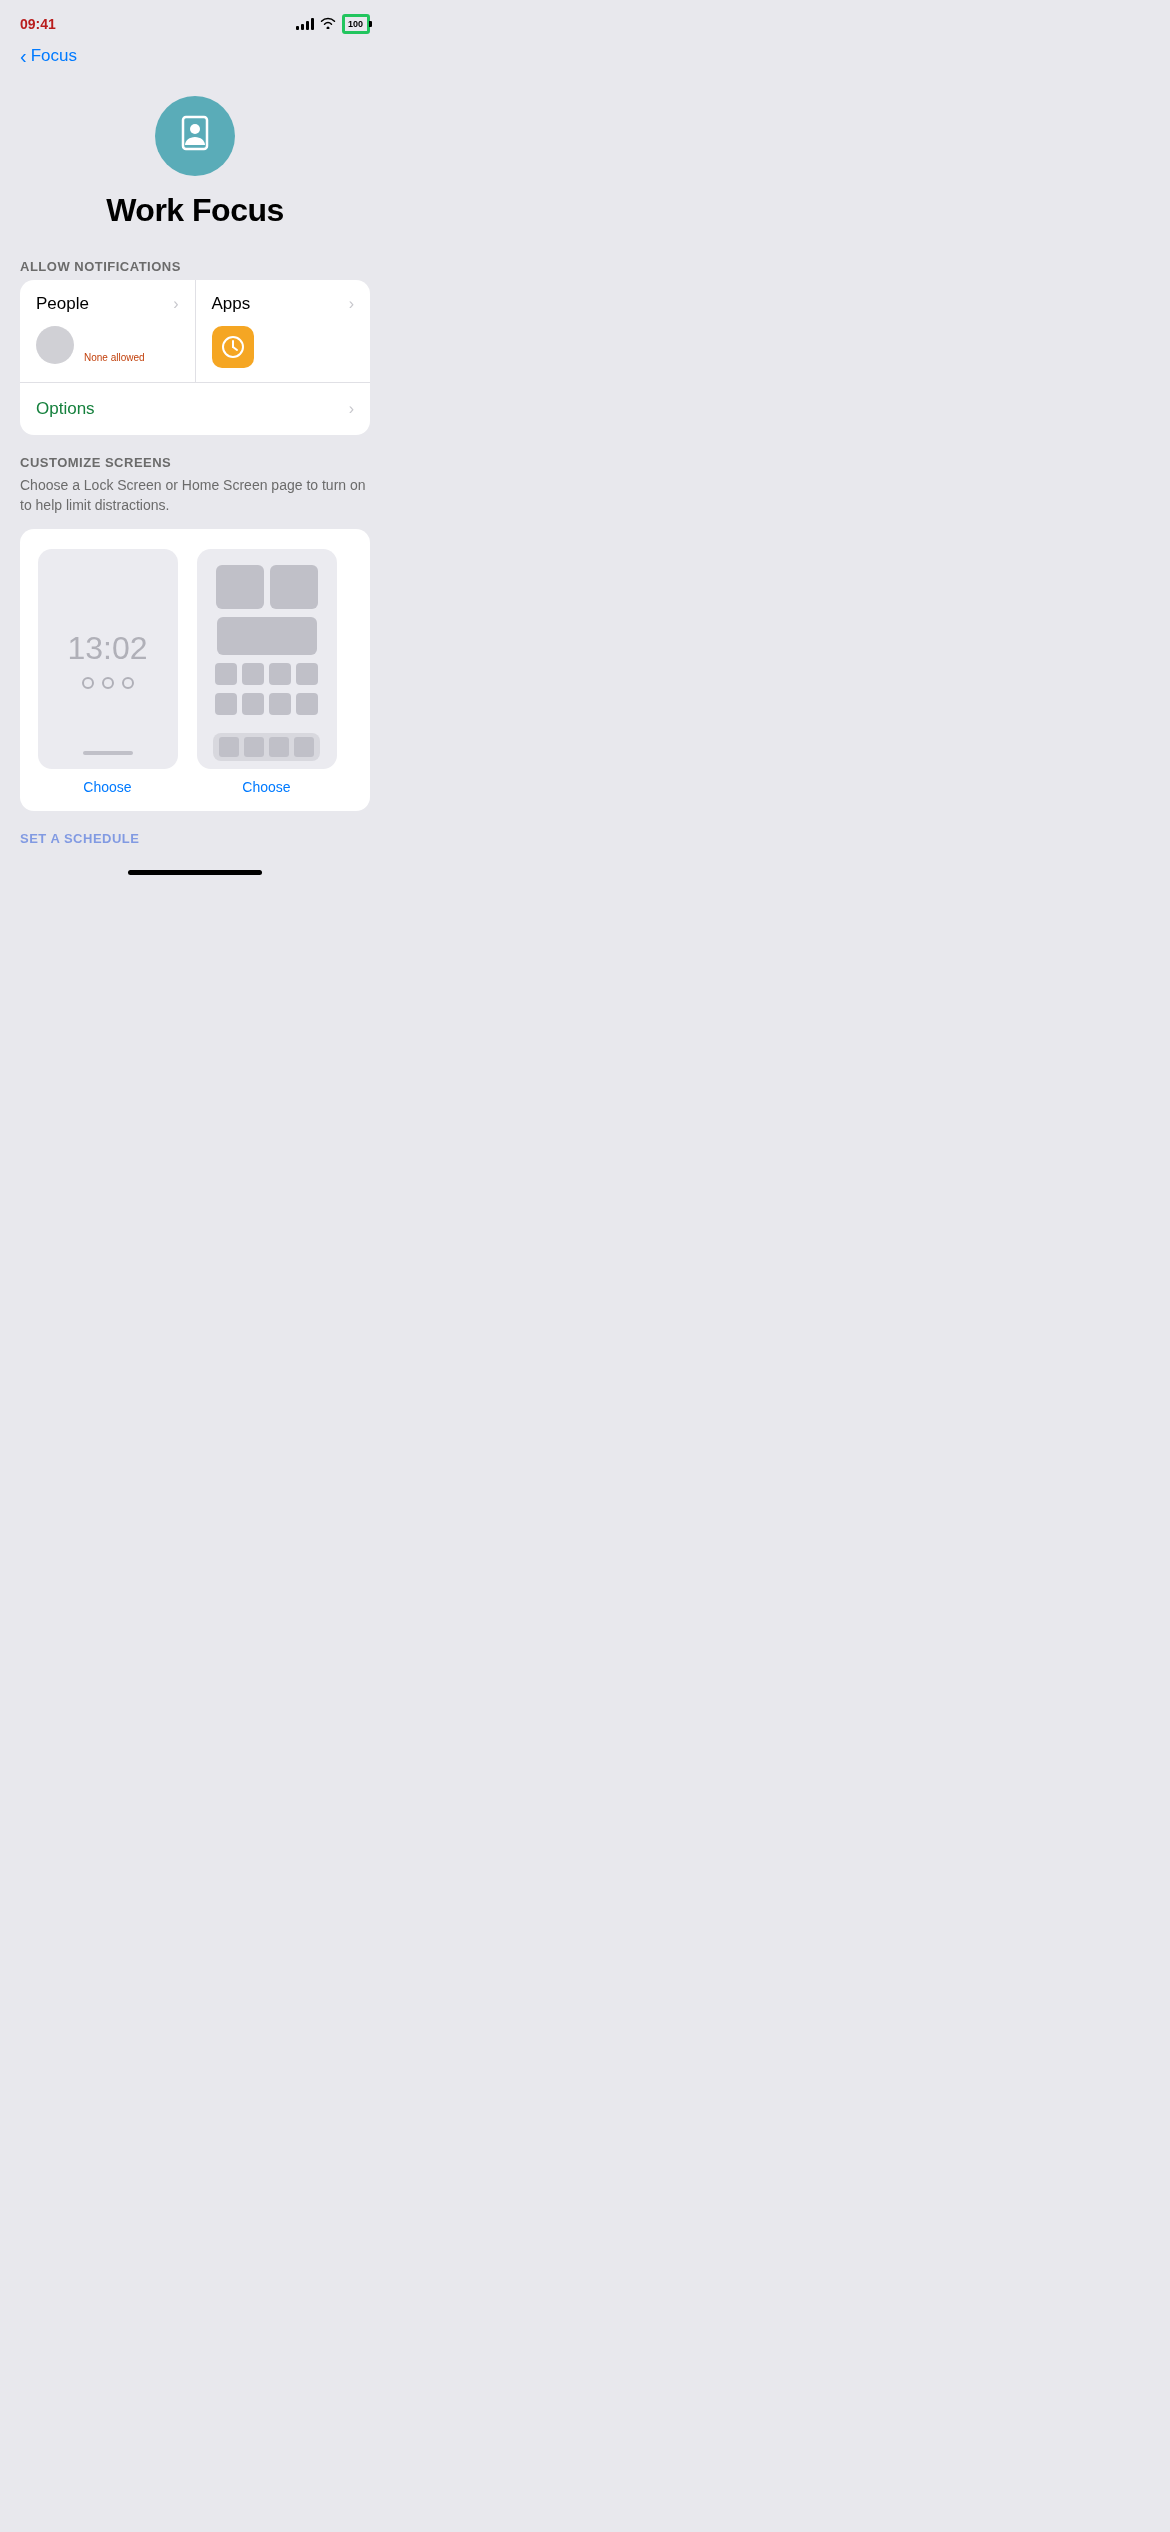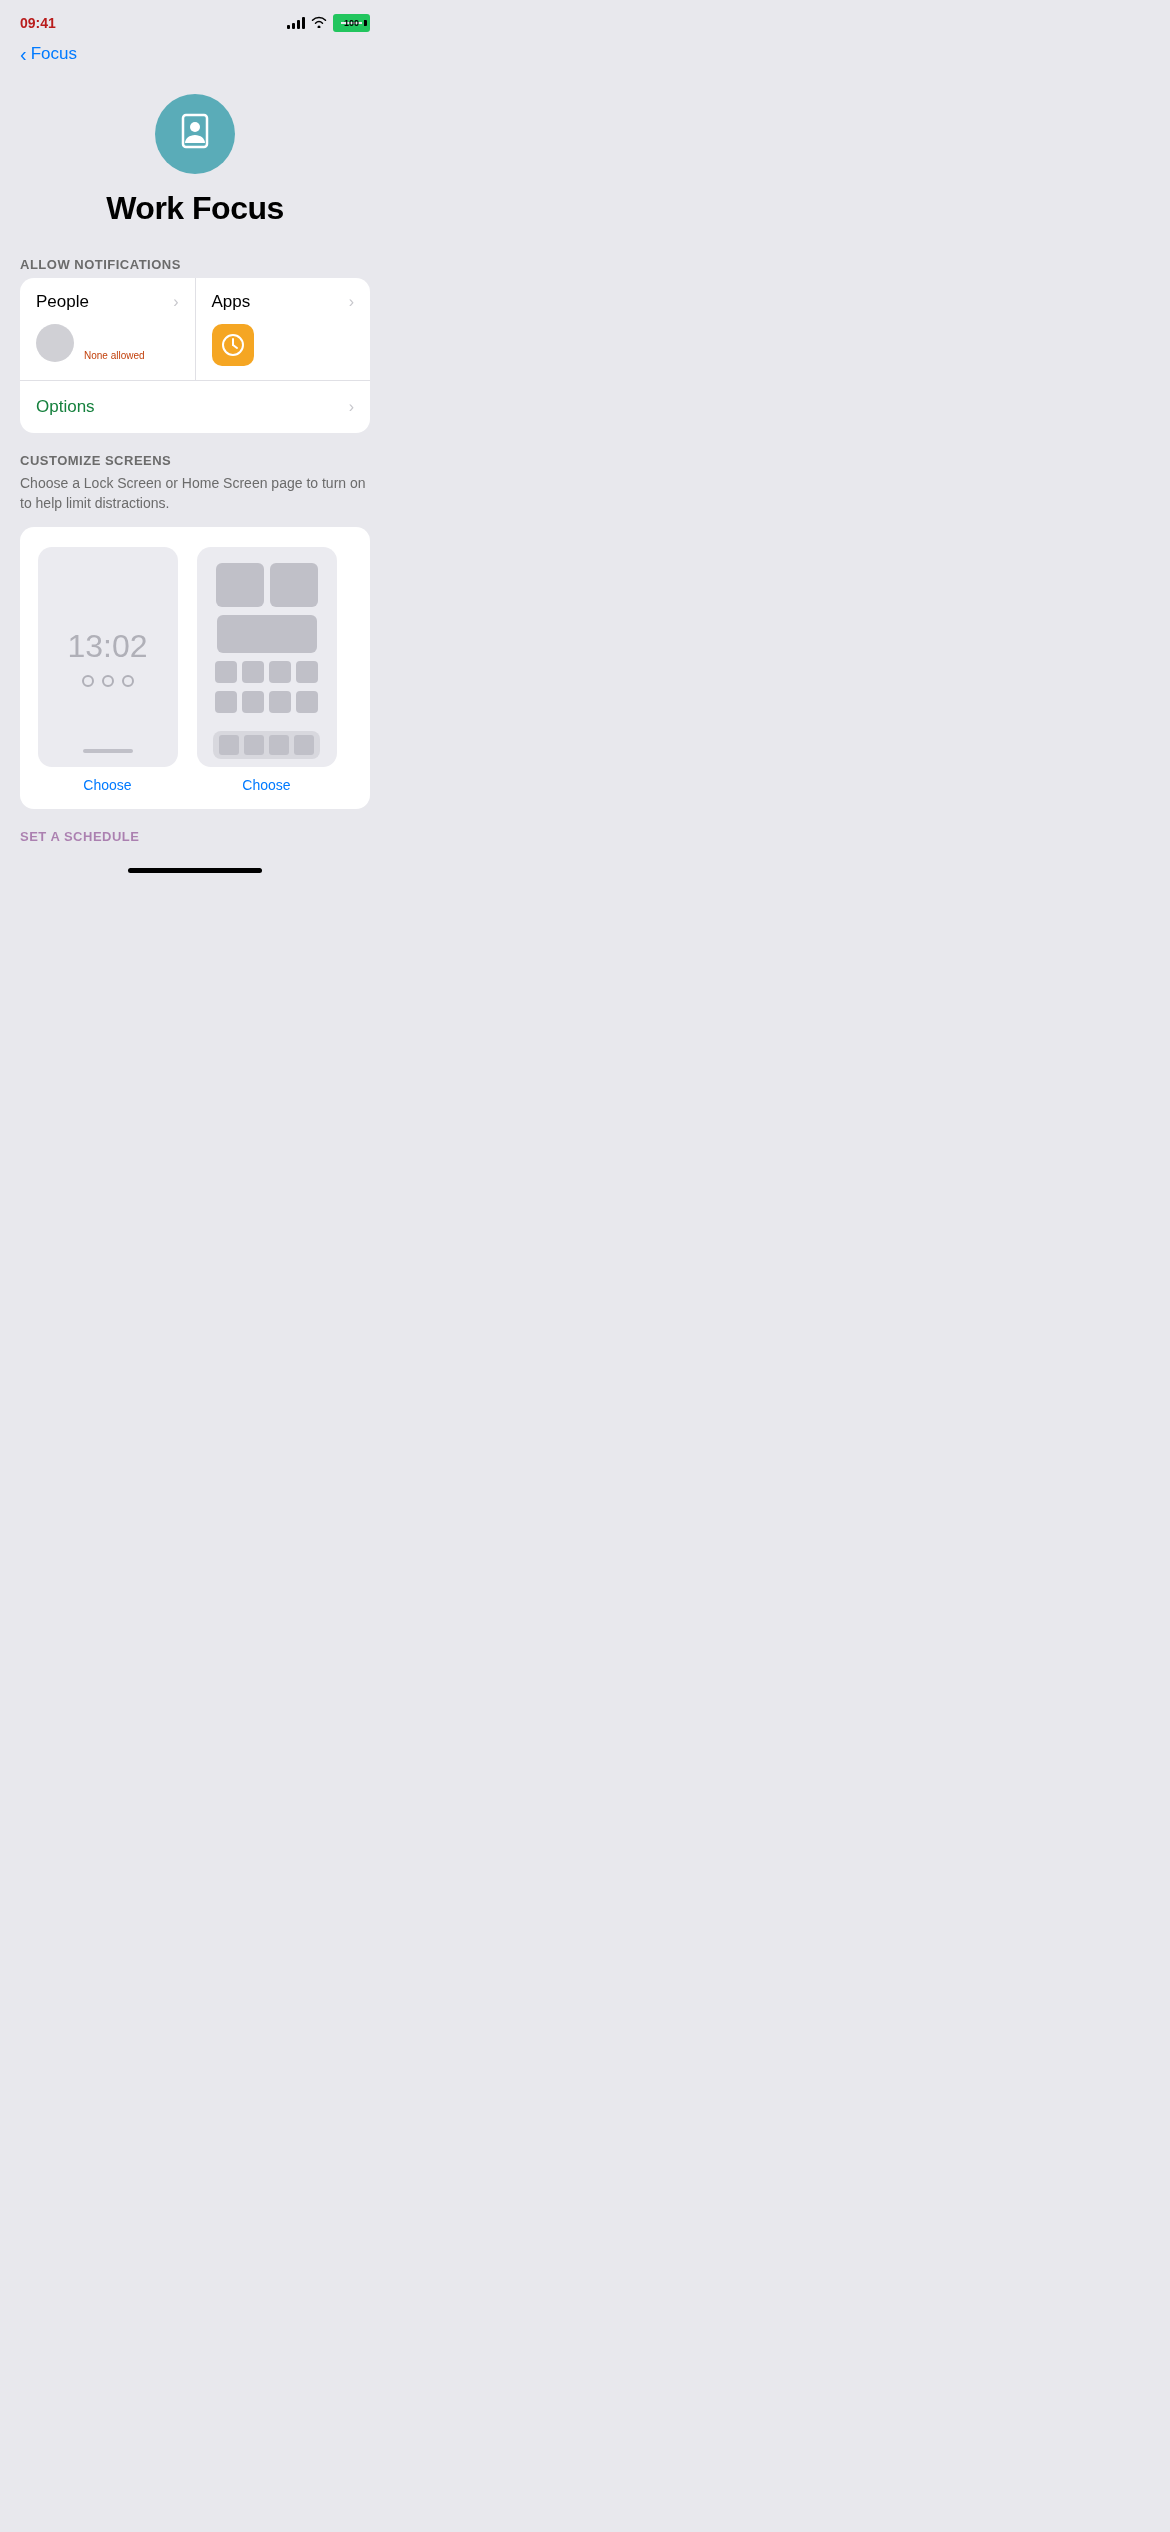--- a/index.html
+++ b/index.html
@@ -42,24 +42,24 @@
       background: #000;
       border-radius: 1px;
     }
     .wifi-icon {
       font-size: 13px;
       color: #000;
     }
     .battery-icon {
       display: inline-flex;
       align-items: center;
-      justify-content: flex-end;
-      border: 8px solid #22c55e;
+      justify-content: flex-start;
+      border: 3px solid #22c55e;
       border-radius: 3px;
-      padding: 1px 3px;
+      padding: 7px 3px;
       font-size: 10px;
       font-weight: 700;
       color: #000;
       position: relative;
       min-width: 28px;
       height: 14px;
     }
     .battery-icon::after {
       content: '';
       position: absolute;
@@ -487,18 +487,18 @@
           </div>
         </div>
         <button class="screen-choose-btn">Choose</button>
       </div>
 
     </div>
   </div>
 </div>
 
 <div class="set-schedule-section">
-  <div class="section-header-label" style="color:#701a75; opacity:0.5;">SET A SCHEDULE</div>
+  <div class="section-header-label" style="color:#1d4ed8; opacity:0.5;">SET A SCHEDULE</div>
 </div>
 
 <div class="home-indicator">
   <div class="home-bar"></div>
 </div>
 
 </body></html>

